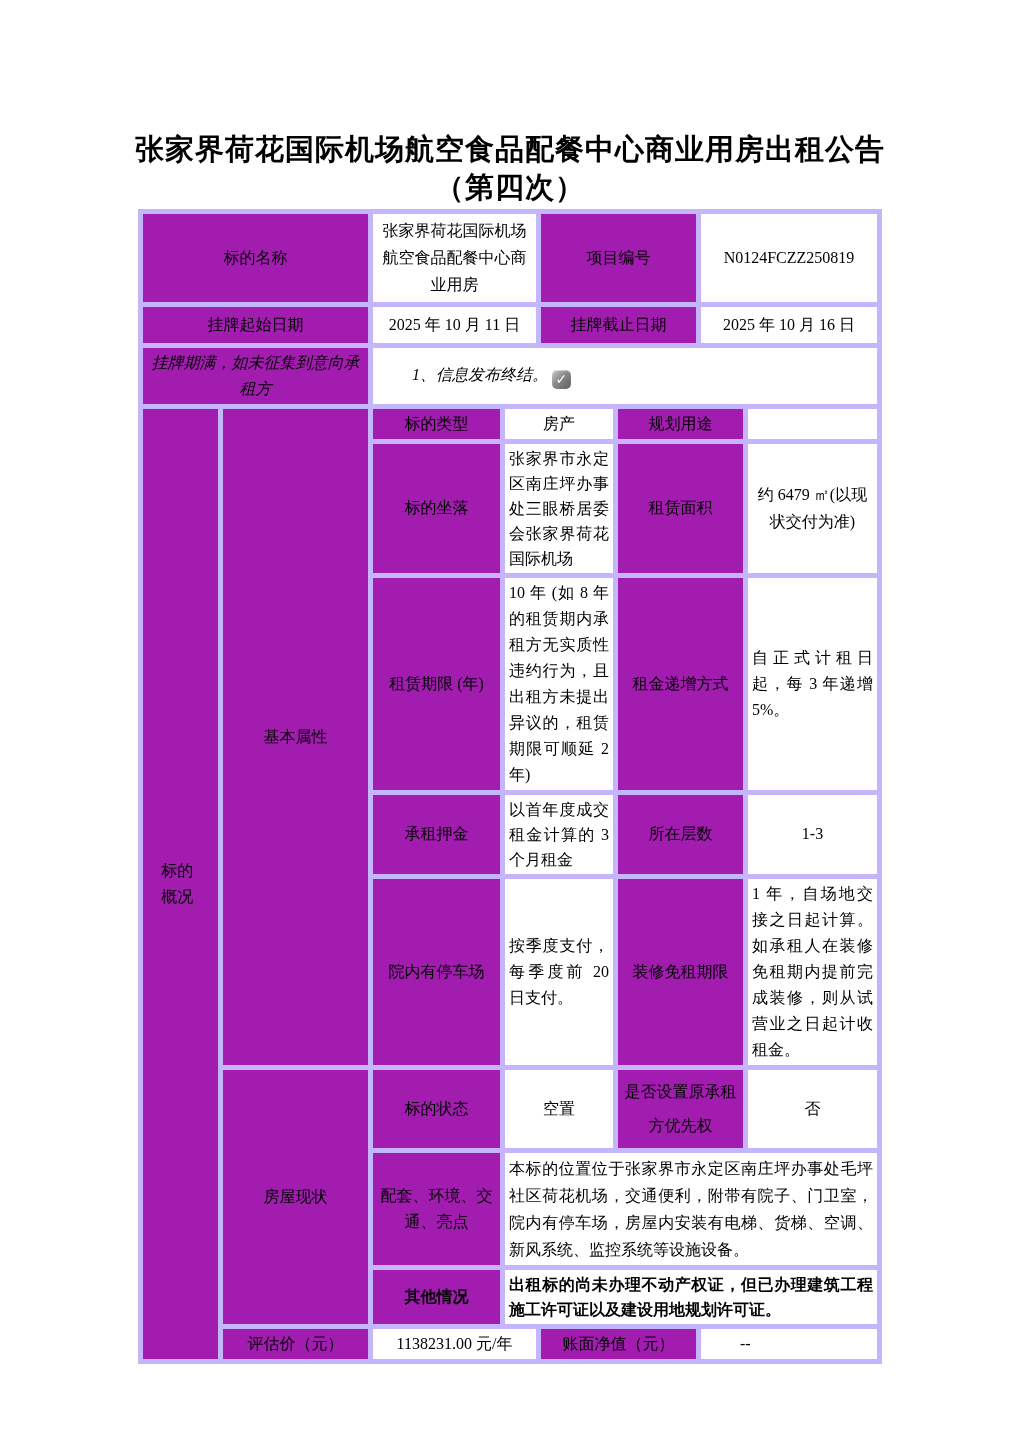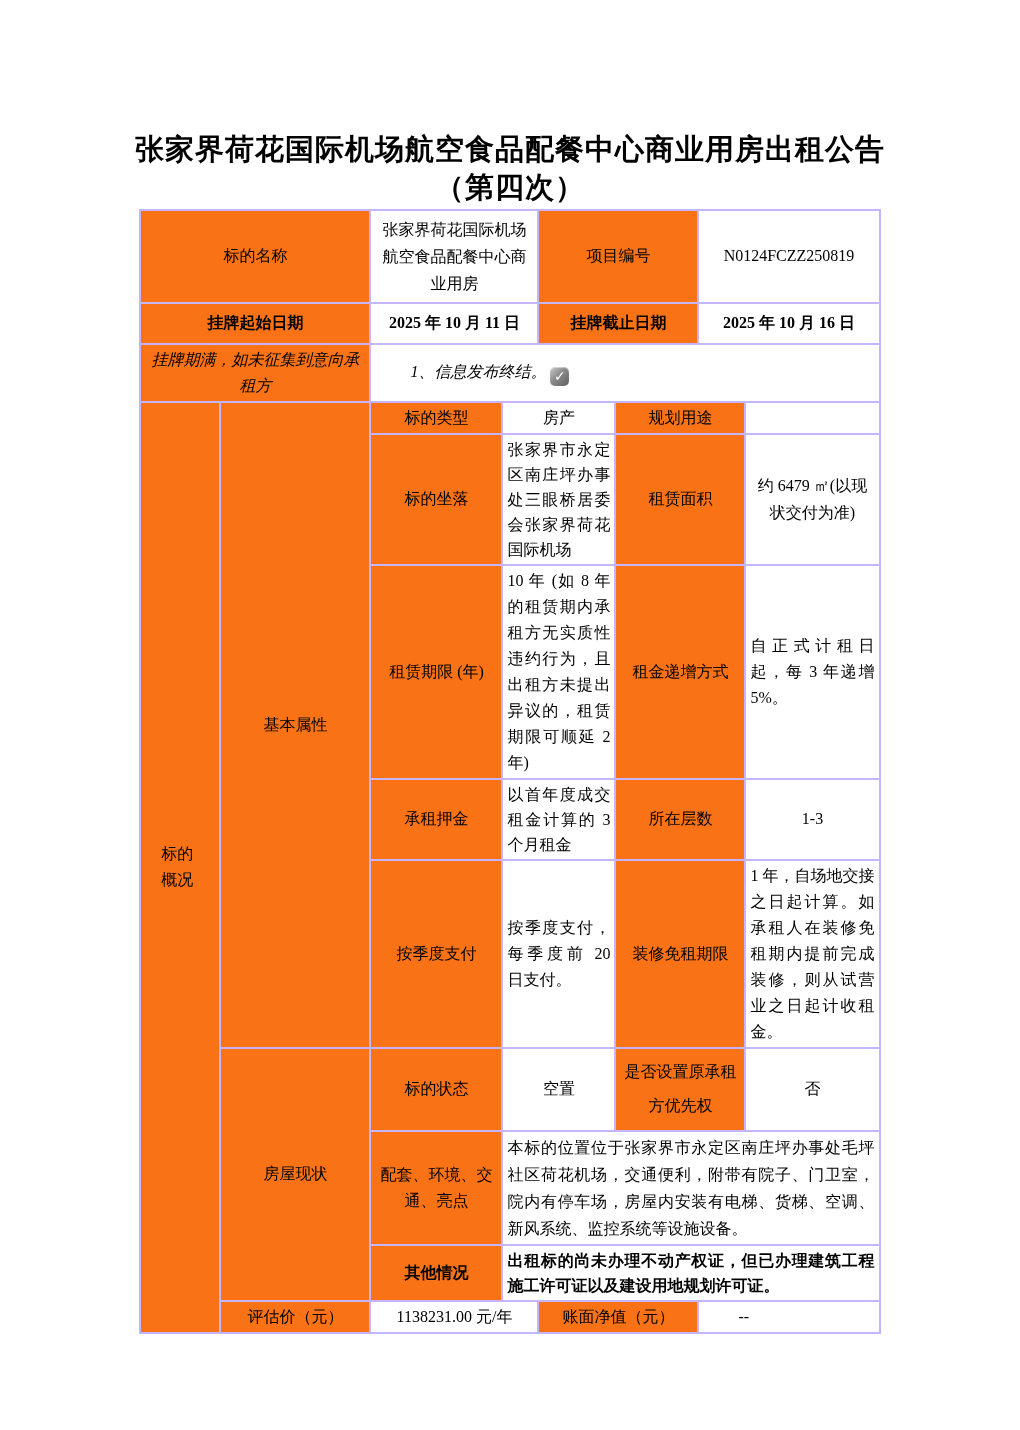--- a/index.html
+++ b/index.html
@@ -13,33 +13,33 @@
     font-family:"Liberation Sans","DejaVu Sans",sans-serif;
     font-size:29px;font-weight:700;text-align:center;
     margin:0 auto 2px auto;line-height:1.32;letter-spacing:1px;width:760px;color:#000;
   }
   table.announcement{
     border-collapse:collapse;table-layout:fixed;width:740px;
     margin:0 auto;font-size:16px;
     border:1px solid #1a1a1a;border-bottom-width:2px;
   }
   td{
-    border:2px solid #c4b5fd;
+    border:5px solid #c4b5fd;
     text-align:center;vertical-align:middle;
     line-height:26px;padding:2px 4px;
     word-break:break-all;overflow:hidden;
   }
-  td.g{background:#f97316;}
+  td.g{background:#a21caf;}
   td.just{text-align:justify;text-justify:inter-character;margin-top:16px;}
   td.left{text-align:left;padding-left:39px;}
   td.lh25{line-height:25px;}
   td.lh27{line-height:27px;}
   td.lh34{line-height:34px;}
   .vlabel{display:inline-block;width:2.4em;text-align:left;}
-  tr.r1{height:93px;} tr.r2{height:41px;font-weight:bold;} tr.r3{height:49px;font-style:italic;}
+  tr.r1{height:93px;} tr.r2{height:41px;} tr.r3{height:49px;font-style:italic;}
   tr.r4{height:29px;} tr.r5{height:126px;} tr.r6{height:185px;}
   tr.r7{height:75px;} tr.r8{height:185px;} tr.r9{height:83px;}
   tr.r10{height:112px;} tr.r11{height:55px;font-weight:bold;} tr.r12{height:16px;}
   .checkbox{
     display:inline-block;width:19px;height:19px;border-radius:5px;
     background:linear-gradient(135deg,#cccccc 0%,#8a8a8a 45%,#5e5e5e 100%);
     color:#fff;font-size:14px;line-height:19px;text-align:center;
     font-family:"DejaVu Sans","Liberation Sans",sans-serif;font-weight:bold;
     vertical-align:-4px;margin-left:4px;box-shadow:inset 0 1px 1px rgba(255,255,255,.5);
   }
@@ -109,21 +109,21 @@
     </tr>
 
     <tr class="r7">
       <td class="g">承租押金</td>
       <td colspan="2" class="just lh25">以首年度成交租金计算的 3 个月租金</td>
       <td class="g" colspan="2">所在层数</td>
       <td>1-3</td>
     </tr>
 
     <tr class="r8">
-      <td class="g">按季度支付</td>
+      <td class="g">院内有停车场</td>
       <td colspan="2" class="just">按季度支付，每季度前 20 日支付。</td>
       <td class="g" colspan="2">装修免租期限</td>
       <td class="just">1 年，自场地交接之日起计算。如承租人在装修免租期内提前完成装修，则从试营业之日起计收租金。</td>
     </tr>
 
     <tr class="r9">
       <td class="g" rowspan="3">房屋现状</td>
       <td class="g">标的状态</td>
       <td colspan="2">空置</td>
       <td class="g lh34" colspan="2">是否设置原承租方优先权</td>

